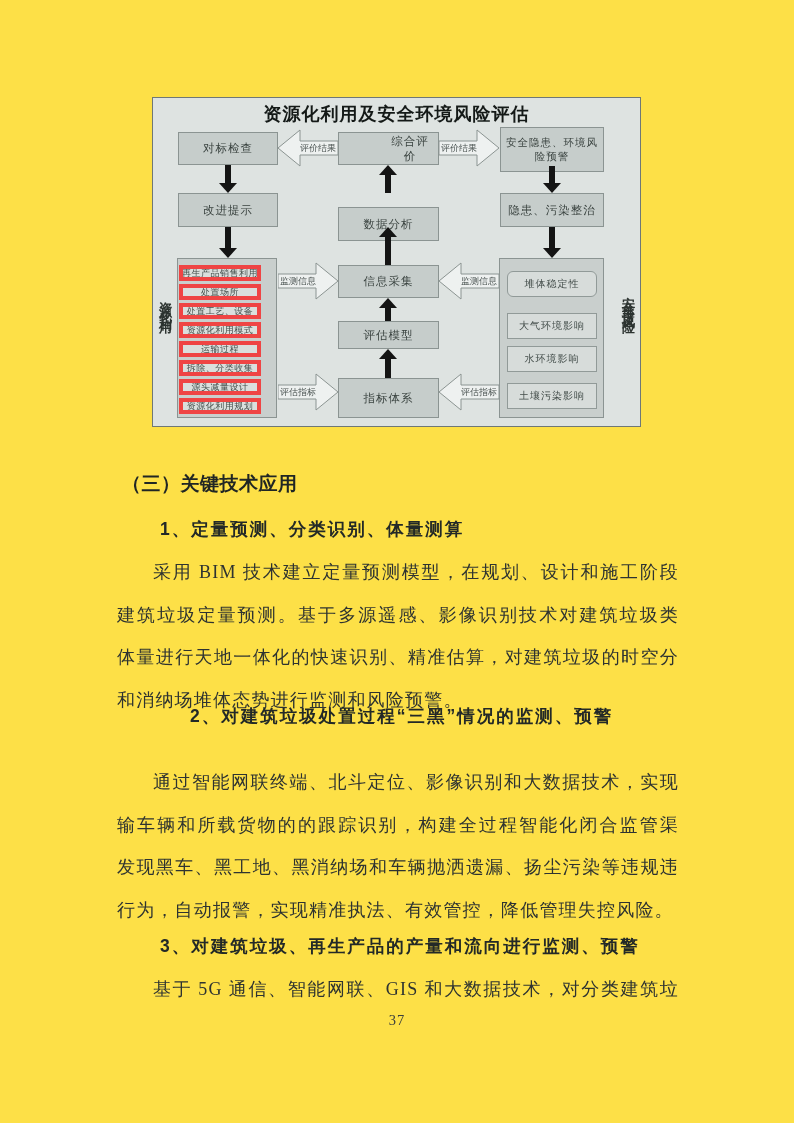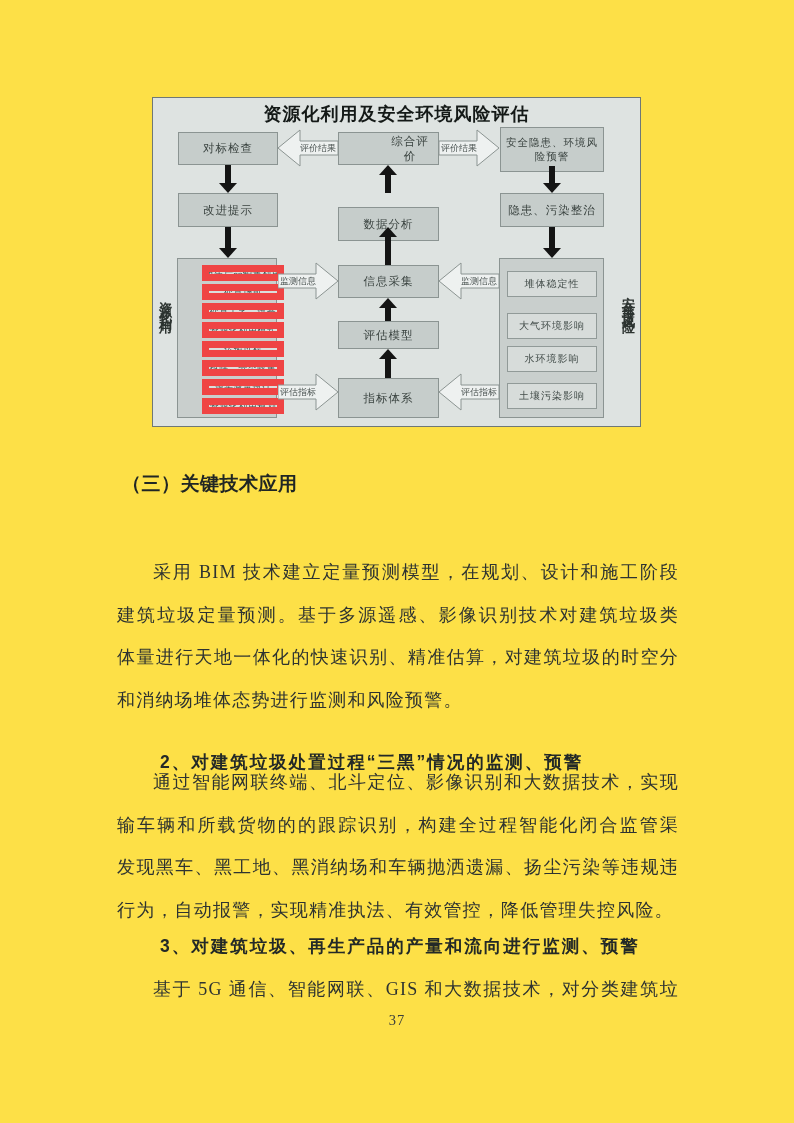--- a/index.html
+++ b/index.html
@@ -23,22 +23,22 @@
   .dbox{
     position:absolute;background:#c6cdcb;border:1px solid #8b9492;
     display:flex;align-items:center;justify-content:center;text-align:center;
     font-size:11.5px;color:#39423f;letter-spacing:1px;line-height:1.3;
     box-sizing:border-box;padding:1px 4px;
   }
   .dgroup{
     position:absolute;background:#c9cfcd;border:1px solid #8b9492;box-sizing:border-box;
   }
   .ditem{
-    position:absolute;left:24px;width:82px;height:16px;
-    background:#dadfdd;border:7px solid #ef4444;box-sizing:border-box;
+    position:absolute;left:1px;width:82px;height:16px;
+    background:#dadfdd;border:4px solid #ef4444;box-sizing:border-box;
     display:flex;align-items:center;justify-content:center;
     font-size:9px;color:#434d4a;letter-spacing:0.5px;white-space:nowrap;overflow:hidden;
   }
   .ritem{
     position:absolute;left:7px;width:90px;height:26px;
     background:#d7dcda;border:1px solid #919a98;box-sizing:border-box;
     display:flex;align-items:center;justify-content:center;
     font-size:10px;color:#434d4a;letter-spacing:1px;white-space:nowrap;
   }
   .vlabel{
@@ -114,21 +114,21 @@
       <div class="ditem" style="top:44px;">处置工艺、设备</div>
       <div class="ditem" style="top:63px;">资源化利用模式</div>
       <div class="ditem" style="top:82px;">运输过程</div>
       <div class="ditem" style="top:101px;">拆除、分类收集</div>
       <div class="ditem" style="top:120px;">源头减量设计</div>
       <div class="ditem" style="top:139px;">资源化利用规划</div>
     </div>
     <div class="vlabel" style="left:3px;top:193px;">资源化利用</div>
 
     <div class="dgroup" style="left:346px;top:160px;width:105px;height:160px;">
-      <div class="ritem" style="top:12px;">堆体稳定性</div>
+      <div class="ritem" style="top:12px;border-radius:6px;">堆体稳定性</div>
       <div class="ritem" style="top:54px;">大气环境影响</div>
       <div class="ritem" style="top:87px;">水环境影响</div>
       <div class="ritem" style="top:124px;">土壤污染影响</div>
     </div>
     <div class="vlabel" style="left:466px;top:188px;">安全环境风险</div>
 
     <div class="varr down" style="left:66px;top:67px;height:28px;">
         <div class="shaft"></div>
         <div class="head"></div>
       </div>
@@ -194,28 +194,29 @@
     <div class="harrow l" style="left:286px;top:274px;">
       <svg width="60" height="40" viewBox="0 0 60 40">
           <polygon class="hpoly" points="60,13 22,13 22,2 0,20 22,38 22,27 60,27"></polygon>
         </svg>
       <span class="hlabel">评估指标</span>
     </div>
   </div>
 
   <div class="h2">（三）关键技术应用</div>
 
+  <div class="h3" style="top:517px;">1、定量预测、分类识别、体量测算</div>
   <div class="para" style="top:551px;">
     <div class="line jline first">采用 BIM 技术建立定量预测模型，在规划、设计和施工阶段进行</div>
     <div class="line jline">建筑垃圾定量预测。基于多源遥感、影像识别技术对建筑垃圾类型/</div>
     <div class="line jline">体量进行天地一体化的快速识别、精准估算，对建筑垃圾的时空分布</div>
     <div class="line">和消纳场堆体态势进行监测和风险预警。</div>
   </div>
 
-  <div class="h3" style="top:750px;">2、对建筑垃圾处置过程“三黑”情况的监测、预警</div>
+  <div class="h3" style="top:704px;margin-left:30px;">2、对建筑垃圾处置过程“三黑”情况的监测、预警</div>
   <div class="para" style="top:761px;">
     <div class="line jline first">通过智能网联终端、北斗定位、影像识别和大数据技术，实现运</div>
     <div class="line jline">输车辆和所载货物的的跟踪识别，构建全过程智能化闭合监管渠道，</div>
     <div class="line jline">发现黑车、黑工地、黑消纳场和车辆抛洒遗漏、扬尘污染等违规违法</div>
     <div class="line">行为，自动报警，实现精准执法、有效管控，降低管理失控风险。</div>
   </div>
 
   <div class="h3" style="top:934px;">3、对建筑垃圾、再生产品的产量和流向进行监测、预警</div>
   <div class="para" style="top:968px;">
     <div class="line jline first">基于 5G 通信、智能网联、GIS 和大数据技术，对分类建筑垃圾</div>

